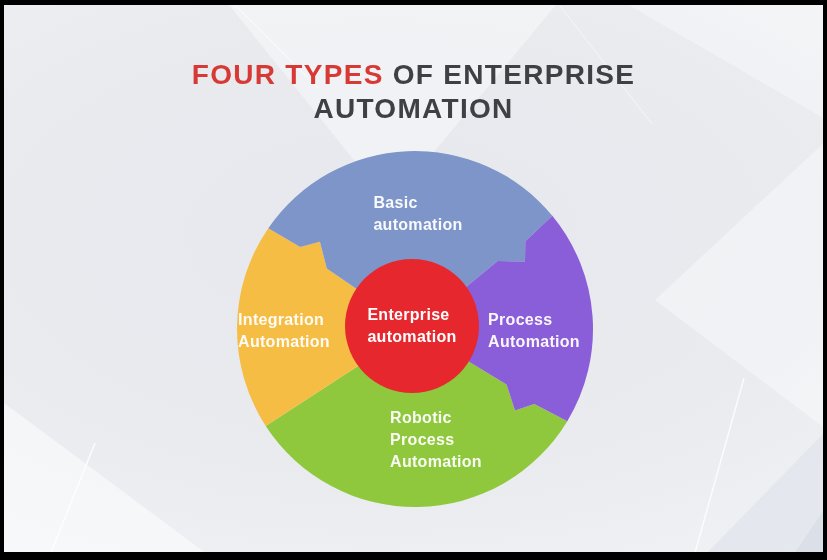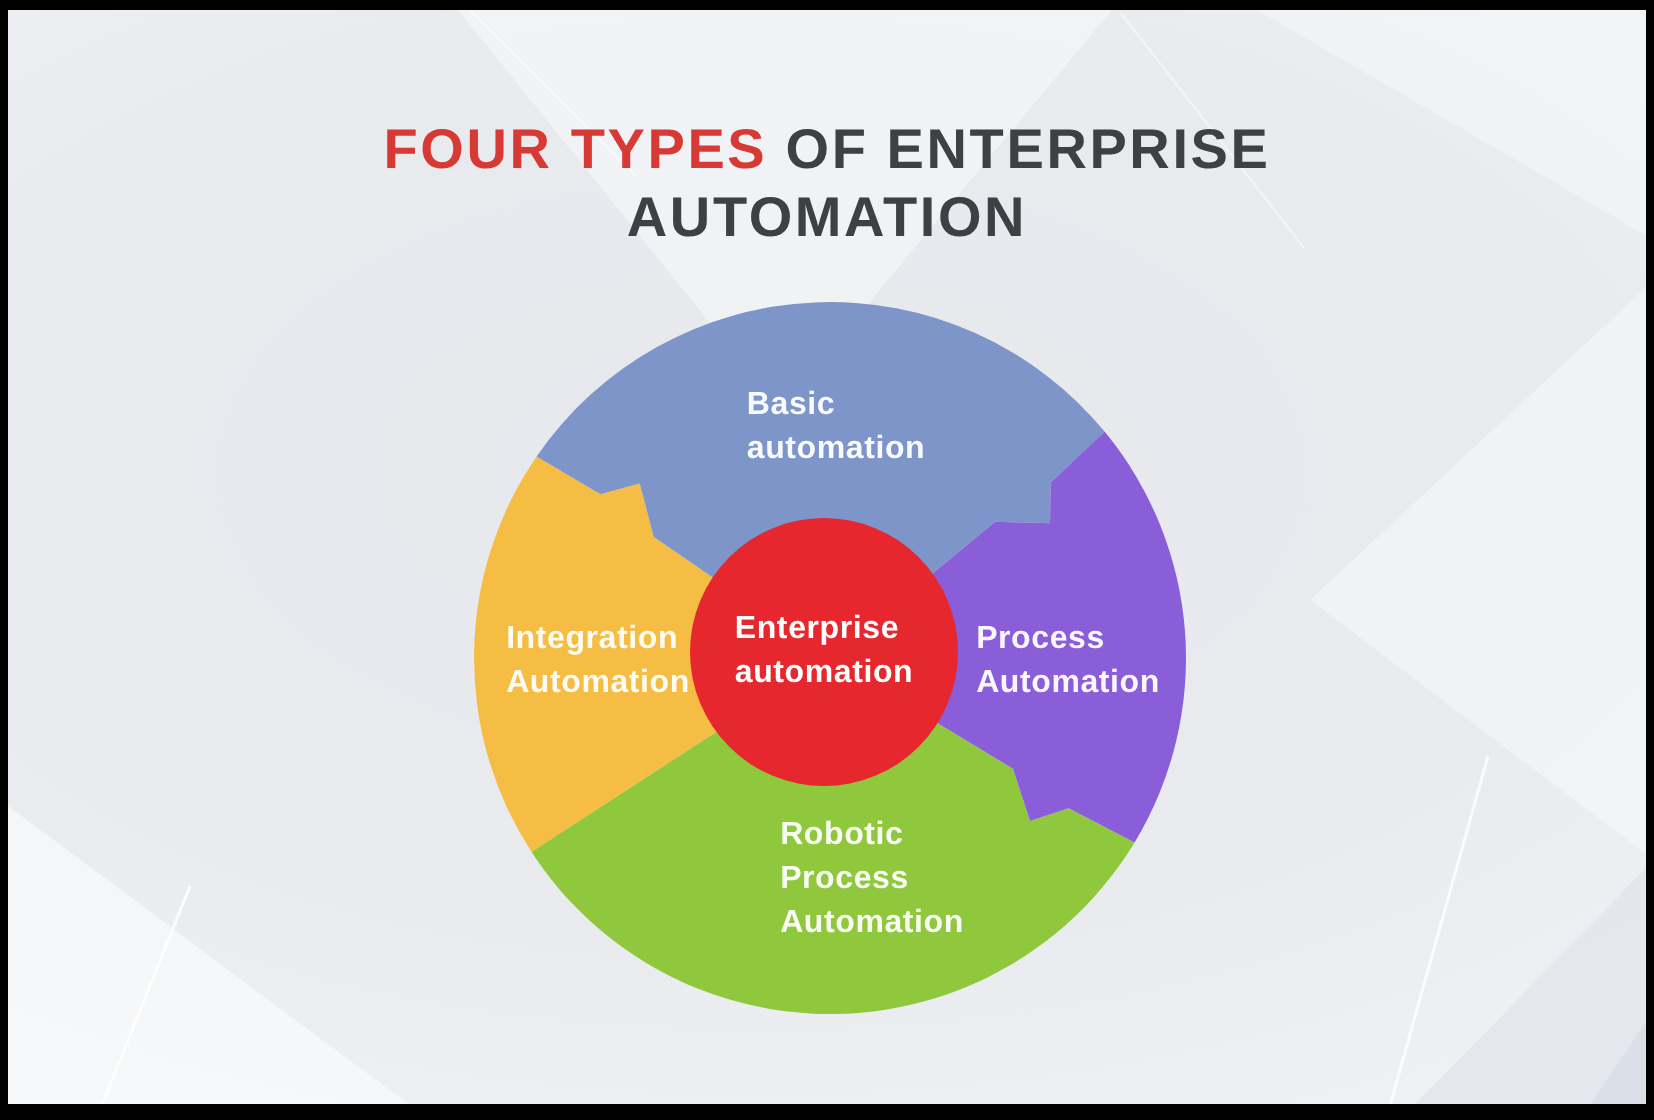--- a/index.html
+++ b/index.html
@@ -58,21 +58,21 @@
     <div><span id="title-red" style="color: rgb(215, 58, 53);">FOUR TYPES</span> <span>OF ENTERPRISE</span></div>
     <div>AUTOMATION</div>
   </div>
 
   <div class="labels" id="wheel-labels">
       <div class="seg-label" style="left: 416px; top: 440px; margin-left: 20px;">
         <div>Robotic</div>
         <div>Process</div>
         <div>Automation</div>
       </div>
-      <div class="seg-label" style="left: 299px; top: 331px;">
+      <div class="seg-label" style="left: 284px; top: 331px;">
         <div>Integration</div>
         <div>Automation</div>
       </div>
       <div class="seg-label" style="left: 418px; top: 214px;">
         <div>Basic</div>
         <div>automation</div>
       </div>
       <div class="seg-label" style="left: 534px; top: 331px;">
         <div>Process</div>
         <div>Automation</div>

